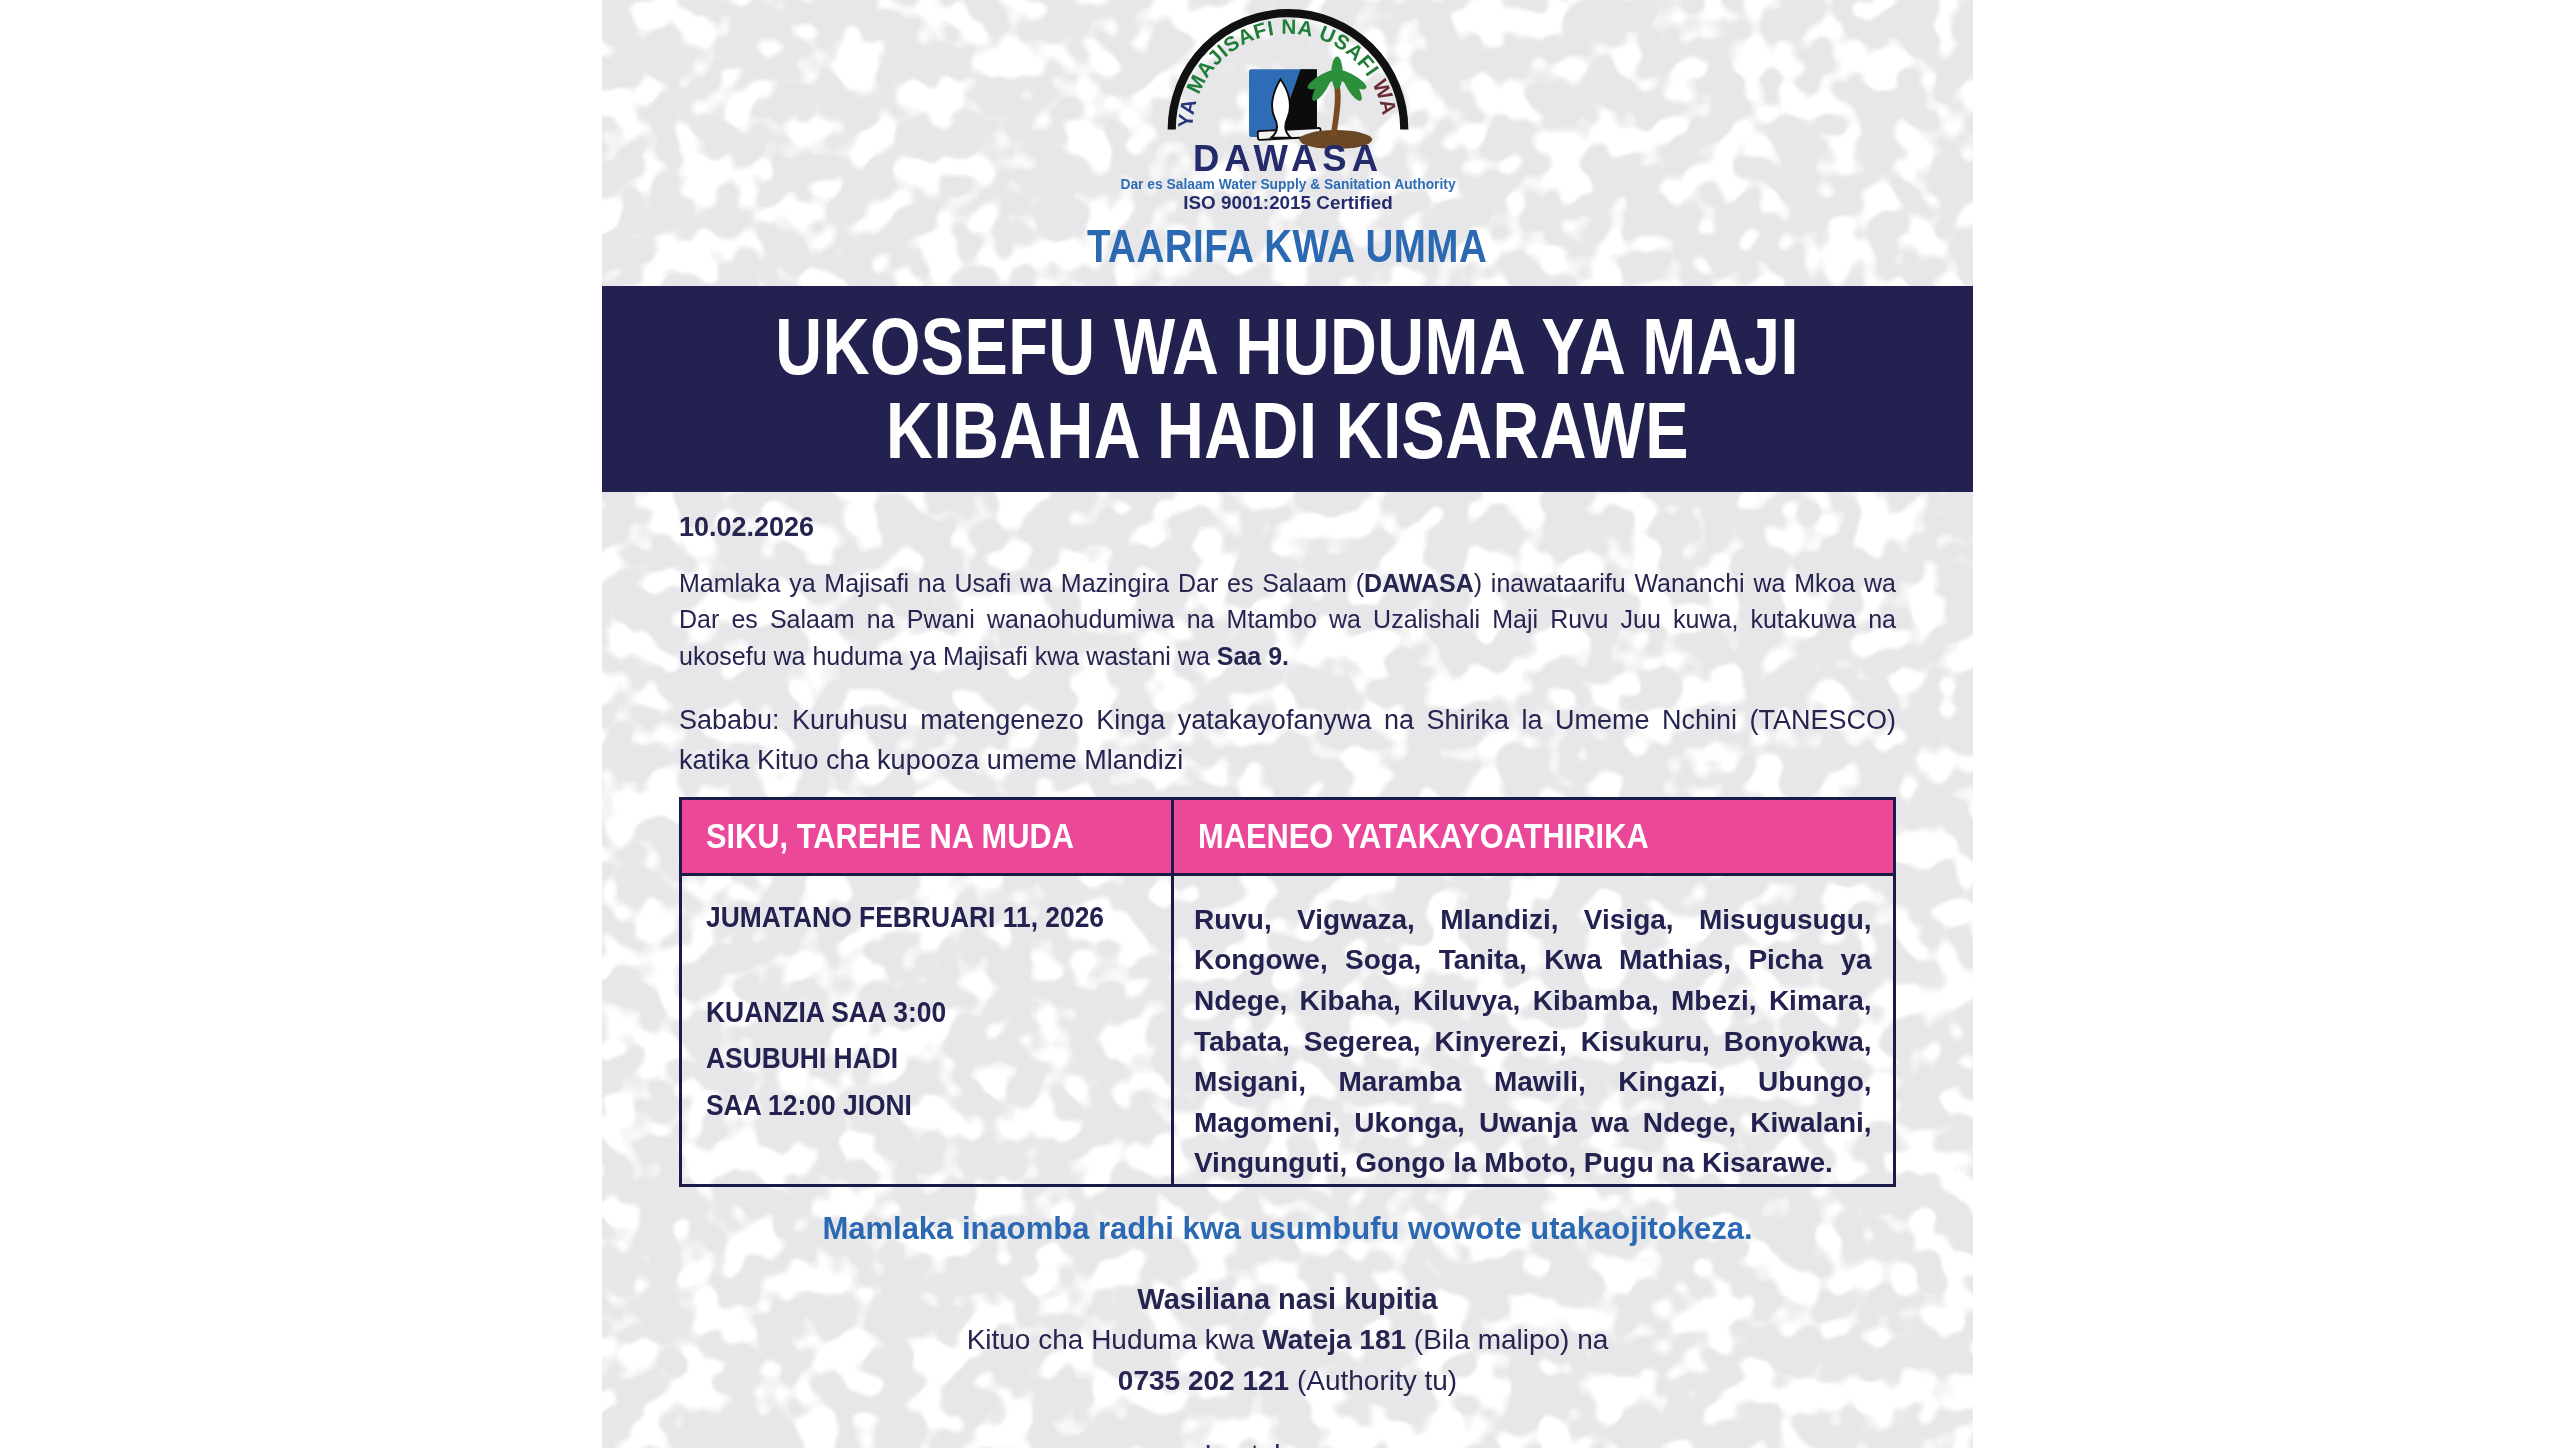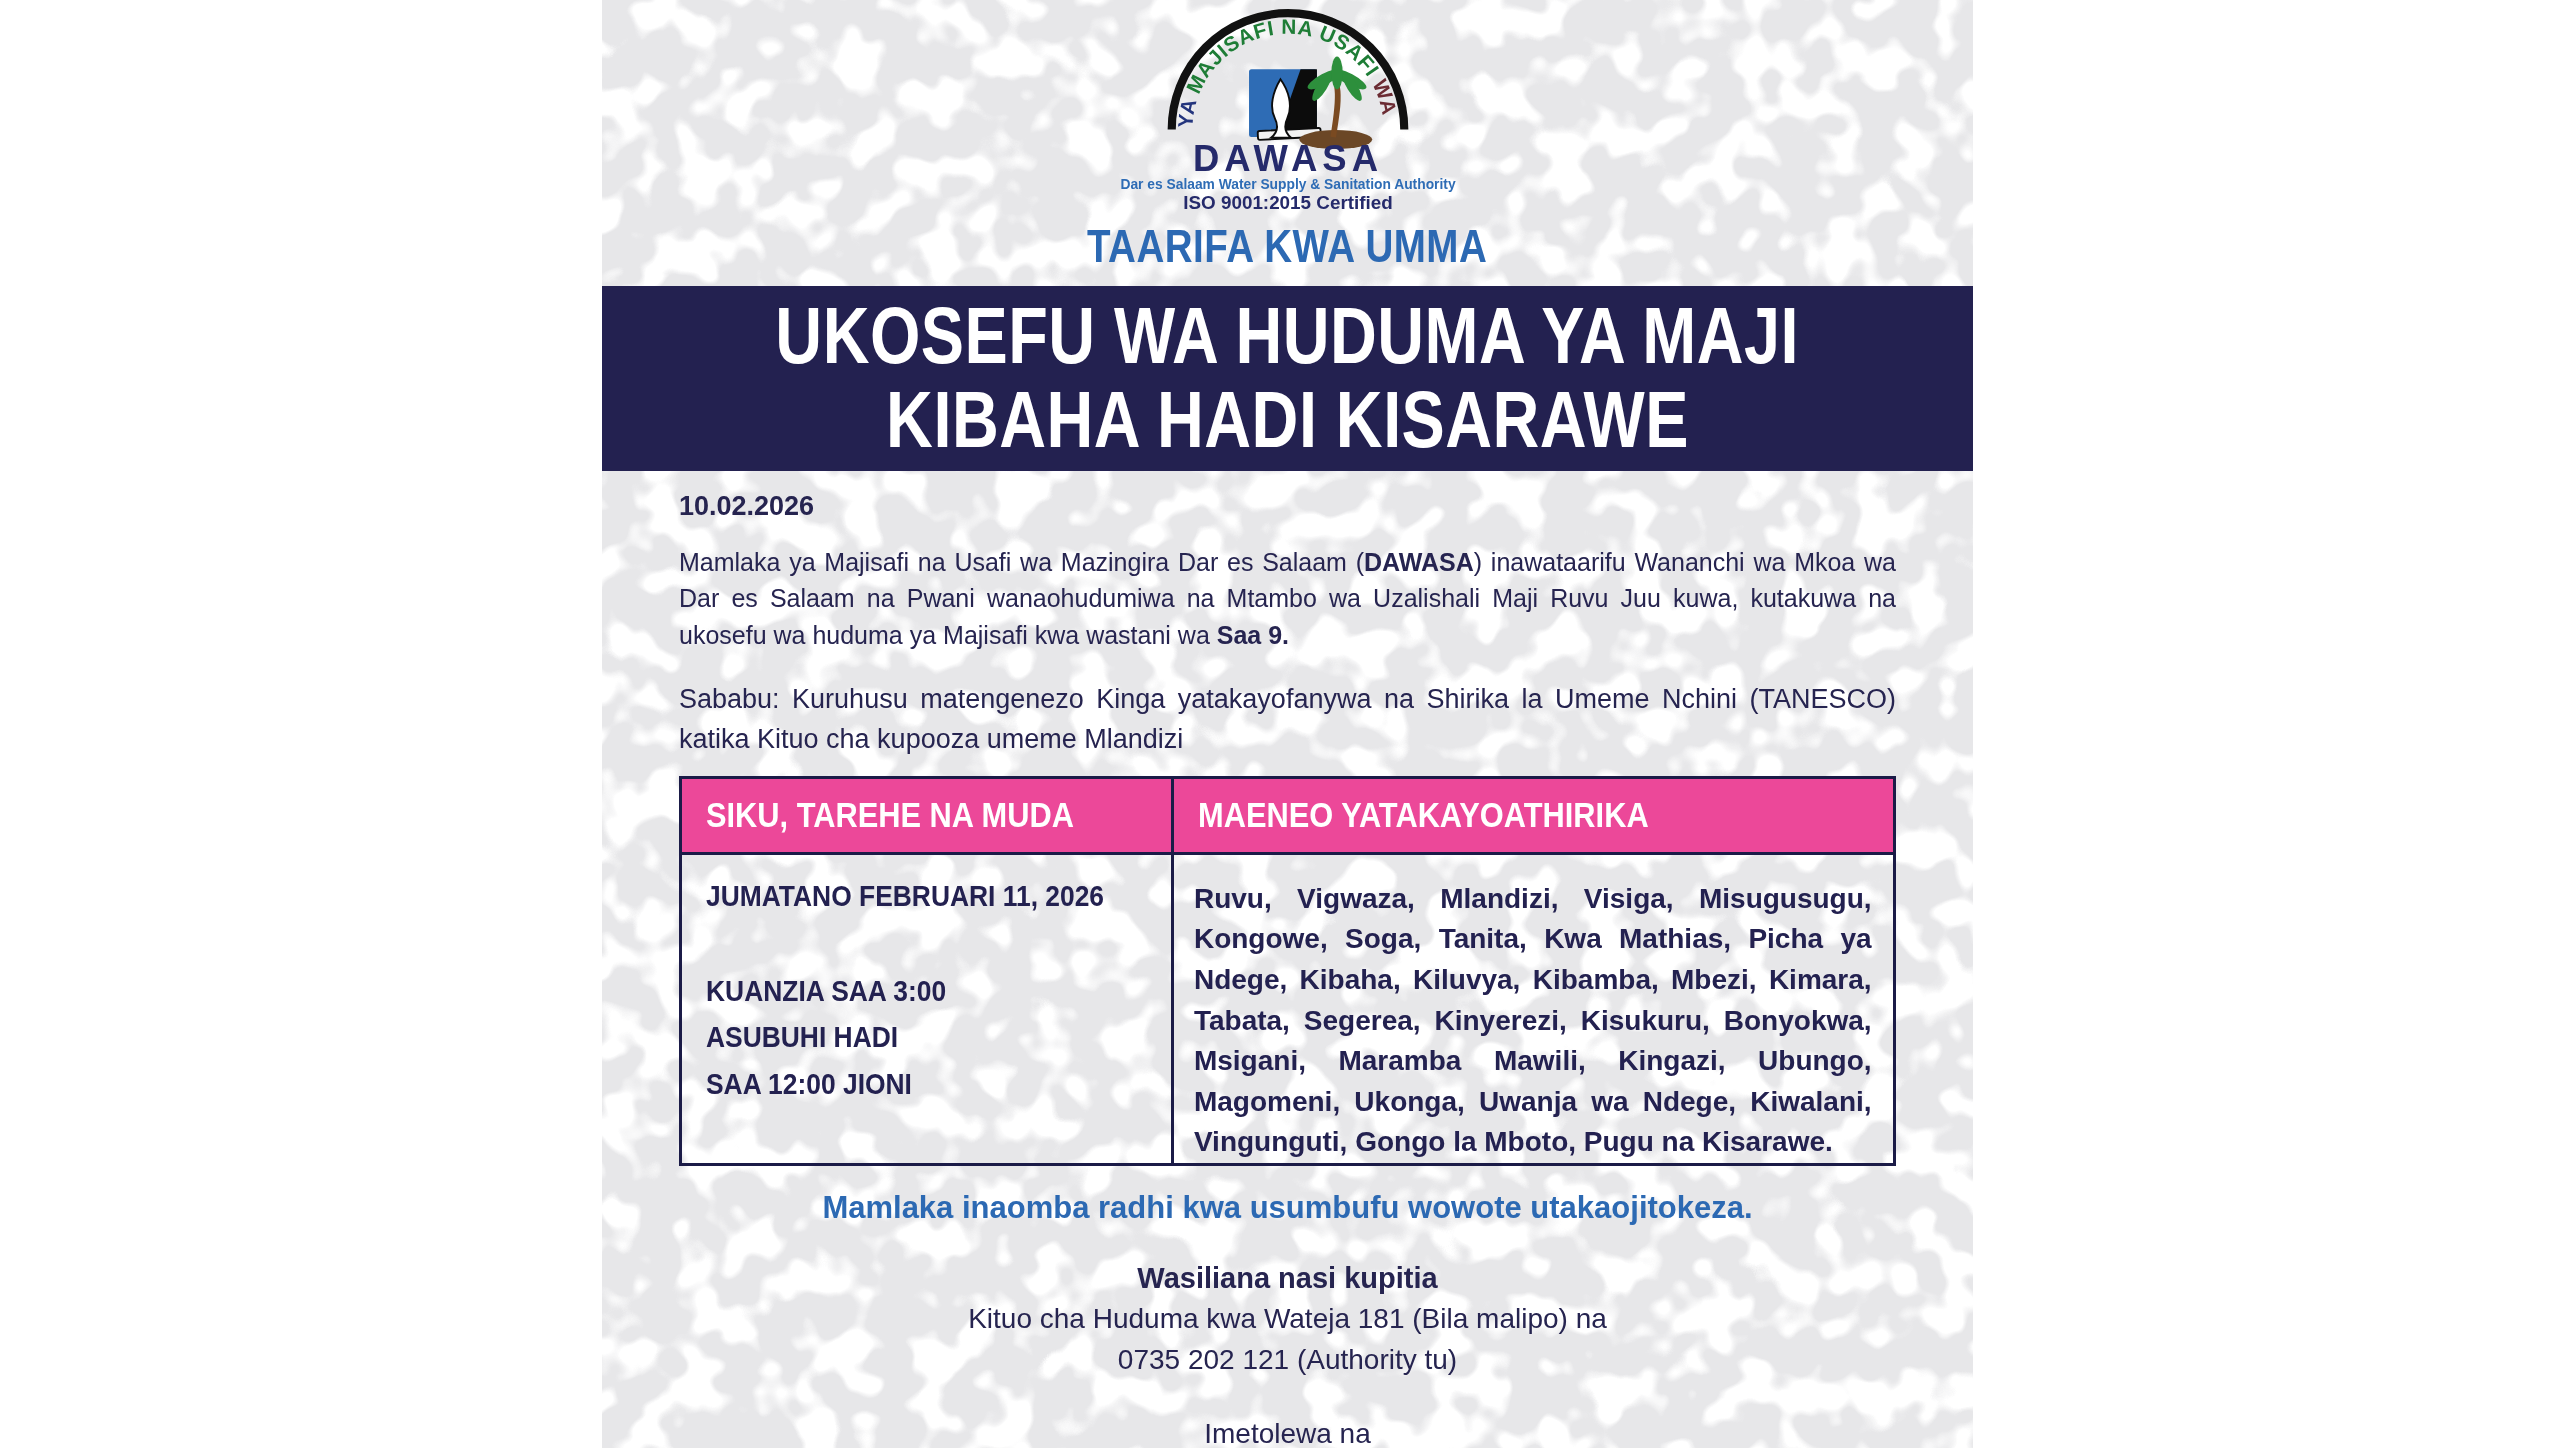--- a/index.html
+++ b/index.html
@@ -6,42 +6,42 @@
   html,body { width:2576px; height:1448px; background:#ffffff; font-family:"Liberation Sans", sans-serif; overflow:hidden; }
   .sheet { position:absolute; left:602px; top:0; width:1371px; height:1448px; background:#ffffff; }
   .tex { position:absolute; inset:0; z-index:0; }
   .content { position:relative; z-index:1; width:100%; height:100%; }
 
   .logo-wrap { display:flex; justify-content:center; padding-top:6.3px; }
   .kicker { text-align:center; margin-top:3.8px; color:#2c69b3; font-weight:bold; font-size:47px; letter-spacing:0.6px; }
   .squish { display:inline-block; transform:scaleX(0.82); transform-origin:center; white-space:nowrap; }
   .squish2 { display:inline-block; transform:scaleX(0.88); transform-origin:left center; white-space:nowrap; }
 
-  .banner { margin-top:12.6px; height:185px; background:#232150; color:#ffffff; display:flex; flex-direction:column; align-items:center; justify-content:center; }
+  .banner { margin-top:12.6px; height:206px; background:#232150; color:#ffffff; display:flex; flex-direction:column; align-items:center; justify-content:center; }
   .banner .line { font-size:79px; font-weight:bold; line-height:1.06; letter-spacing:0.6px; }
 
   .bodyarea { padding:0 77px; color:#262450; }
   .date { margin-top:20px; font-size:27px; font-weight:bold; }
   .para { margin-top:22px; font-size:25px; line-height:1.47; text-align:justify; }
   .para .b { font-weight:bold; }
   .sababu { margin-top:26.4px; font-size:27px; line-height:1.47; text-align:justify; }
 
   table.notice { margin-top:16.4px; width:100%; border-collapse:collapse; }
   table.notice th, table.notice td { border:3.8px solid #1b1b47; }
   table.notice th { background:#ec4899; color:#ffffff; font-size:35px; font-weight:bold; text-align:left; padding:16.4px 0 16.4px 24px; }
   table.notice td { vertical-align:top; padding-top:24px; height:277px; }
   td.sched { width:34%; padding-left:24px; padding-right:12.6px; font-weight:bold; font-size:30px; color:#232150; }
   td.sched .d1 { margin-bottom:55px; }
   td.sched .tline { line-height:1.55; }
   td.areas { padding-left:20px; padding-right:21.4px; font-weight:bold; font-size:28px; line-height:1.45; text-align:justify; color:#232150; }
 
   .apology { margin-top:24px; text-align:center; color:#2c69b3; font-size:31px; font-weight:bold; }
   .contact { margin-top:31px; text-align:center; color:#262450; font-size:28px; line-height:1.45; }
   .contact .hd { font-weight:bold; font-size:29px; }
-  .contact .b { font-weight:normal; }
+  .contact .b { font-weight:bold; }
   .issued { margin-top:33px; text-align:center; color:#262450; font-size:28px; line-height:1.5; }
 </style>
 </head>
 <body>
 
 <div class="sheet">
 
   <svg class="tex" width="1371" height="1448" viewBox="0 0 2180 2303">
     <defs>
       <filter id="speckle" x="0" y="0" width="100%" height="100%">

